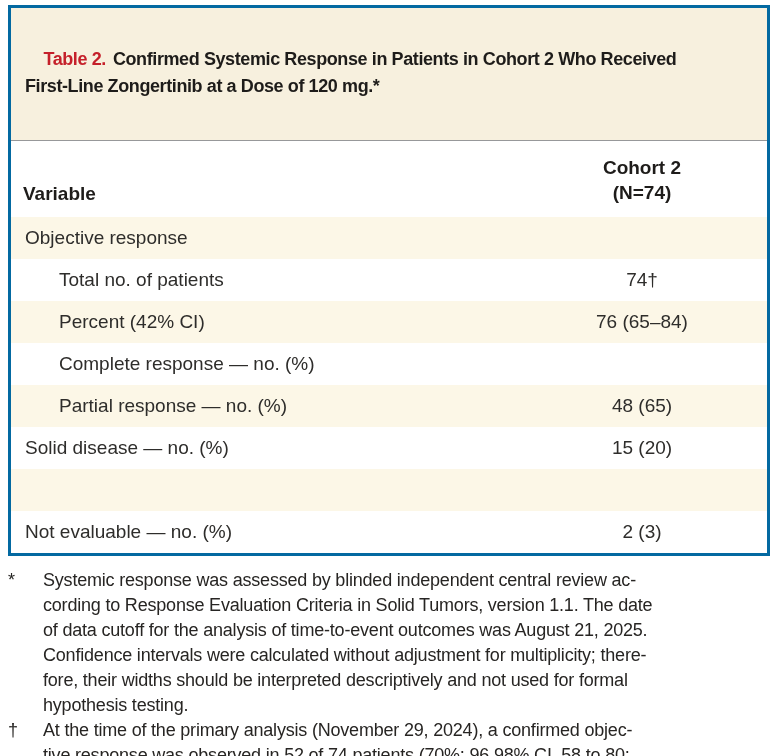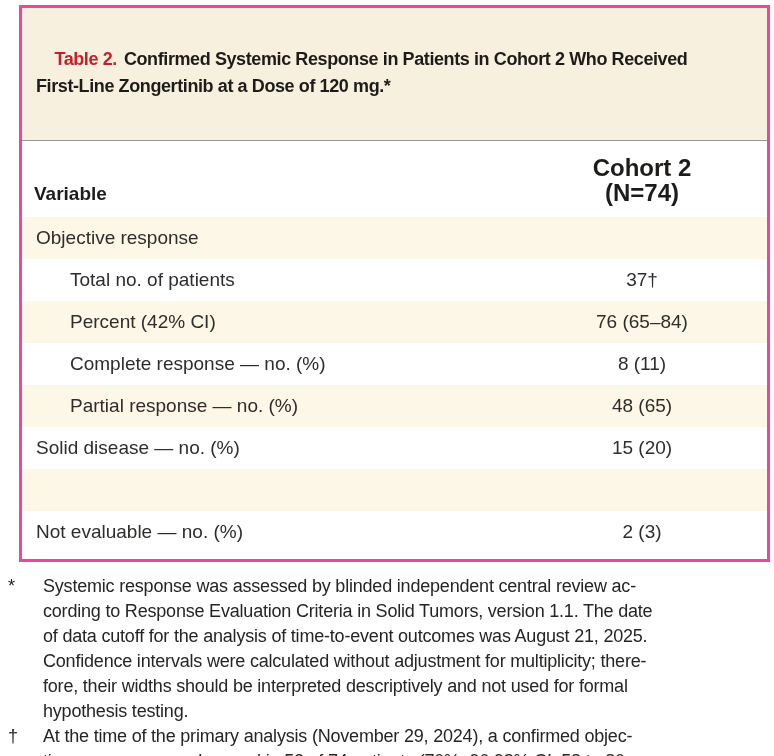--- a/index.html
+++ b/index.html
@@ -8,22 +8,22 @@
     overflow: hidden;
   }
   body {
     width: 774px;
     height: 756px;
     background: #ffffff;
     font-family: "Liberation Sans", sans-serif;
     color: #2e2d2b;
   }
   .card {
-    margin: 5px 4px 0 19px;
-    border: 3px solid #ec4899;
+    margin: 5px 4px 0 8px;
+    border: 3px solid #0369a1;
     background: #ffffff;
   }
   .table-title {
     background: #f7f0de;
     border-bottom: 1px solid #97989a;
     padding: 11px 14px 13px 14px;
     font-size: 18px;
     font-weight: bold;
     letter-spacing: -0.4px;
     line-height: 27px;
@@ -46,27 +46,26 @@
     padding-left: 12px;
     font-weight: bold;
     font-size: 19px;
     color: #1e1c1a;
   }
   .thead .cohort {
     width: 250px;
     flex-shrink: 0;
     text-align: center;
     font-weight: bold;
-    font-size: 24px;
+    font-size: 19px;
     line-height: 25px;
     white-space: pre-line;
     color: #1e1c1a;
   }
   .tbody {
-    padding-bottom: 6px;
     background: #ffffff;
   }
   .row {
     display: flex;
     align-items: center;
     height: 42px;
     font-size: 19px;
   }
   .row.alt {
     background: #fcf7e7;
@@ -117,29 +116,28 @@
 (N=74)</div>
   </div>
 
   <div class="tbody">
     <div class="row alt">
       <div class="label">Objective response</div>
       <div class="value"></div>
     </div>
     <div class="row sub">
       <div class="label">Total no. of patients</div>
-      <div class="value">37†</div>
+      <div class="value">74†</div>
     </div>
     <div class="row sub alt">
       <div class="label">Percent (42% CI)</div>
       <div class="value">76 (65–84)</div>
     </div>
     <div class="row sub">
       <div class="label">Complete response — no. (%)</div>
-      <div class="value">8 (11)</div>
     </div>
     <div class="row sub alt">
       <div class="label">Partial response — no. (%)</div>
       <div class="value">48 (65)</div>
     </div>
     <div class="row">
       <div class="label">Solid disease — no. (%)</div>
       <div class="value">15 (20)</div>
     </div>
     <div class="row alt">

